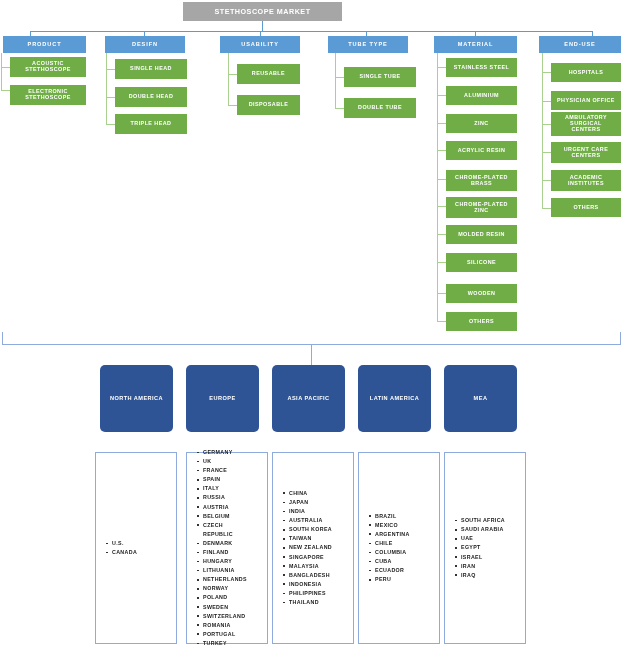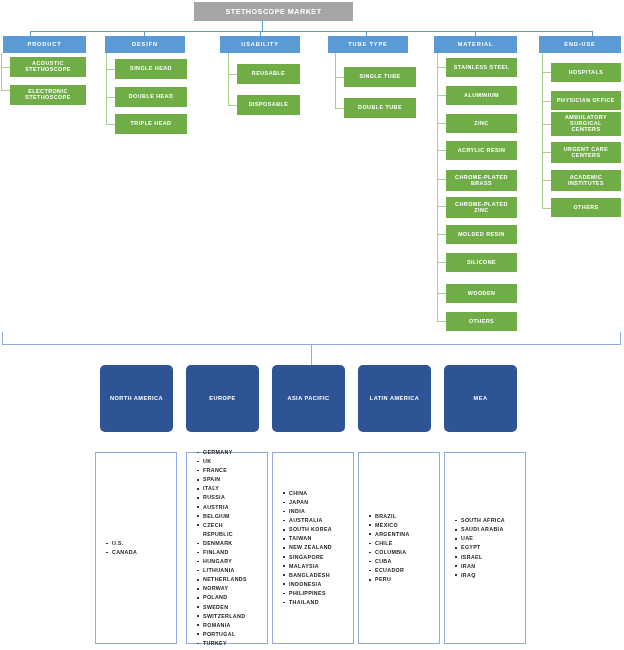--- a/index.html
+++ b/index.html
@@ -111,21 +111,21 @@
   .ln-d {
     position: absolute;
     background: #8faadc;
   }
 </style>
 </head>
 <body>
 
 <div id="canvas">
 
-  <div class="box root-box" style="left:194px; top:2px; width:159px; height:19px;">STETHOSCOPE MARKET</div>
+  <div class="box root-box" style="left:183px; top:2px; width:159px; height:19px;">STETHOSCOPE MARKET</div>
 
   <div class="ln" style="left:262px; top:21px; width:1px; height:11px;"></div>
 
   <div class="ln" style="left:30px; top:31px; width:563px; height:1px;"></div>
 
   <div class="ln" style="left:30px;  top:31px; width:1px; height:6px;"></div>
   <div class="ln" style="left:144px; top:31px; width:1px; height:6px;"></div>
   <div class="ln" style="left:260px; top:31px; width:1px; height:6px;"></div>
   <div class="ln" style="left:366px; top:31px; width:1px; height:6px;"></div>
   <div class="ln" style="left:475px; top:31px; width:1px; height:6px;"></div>

